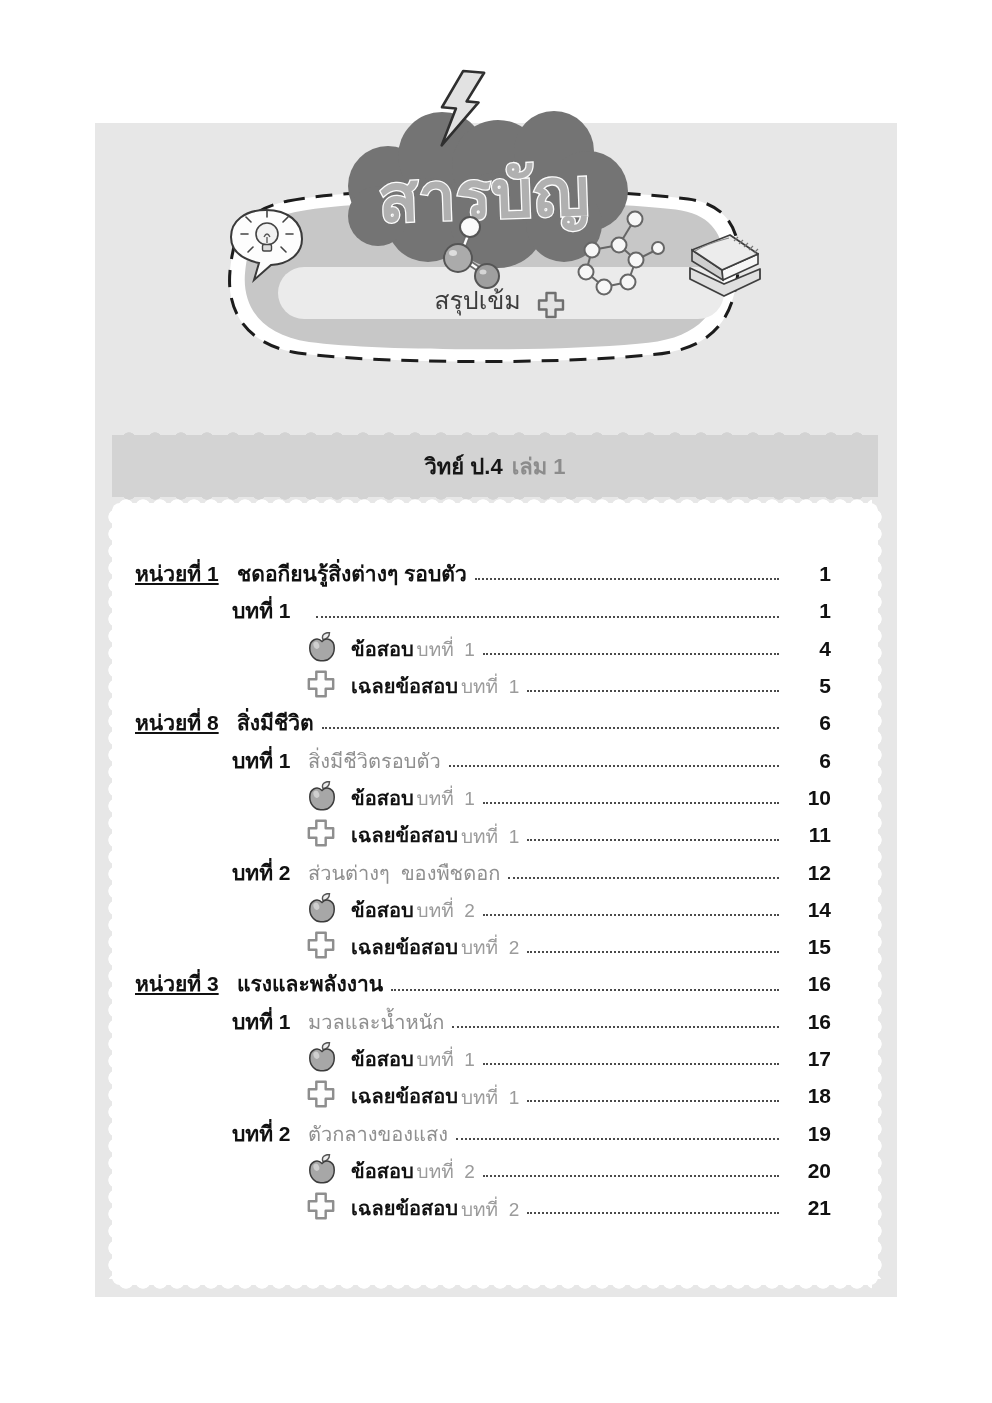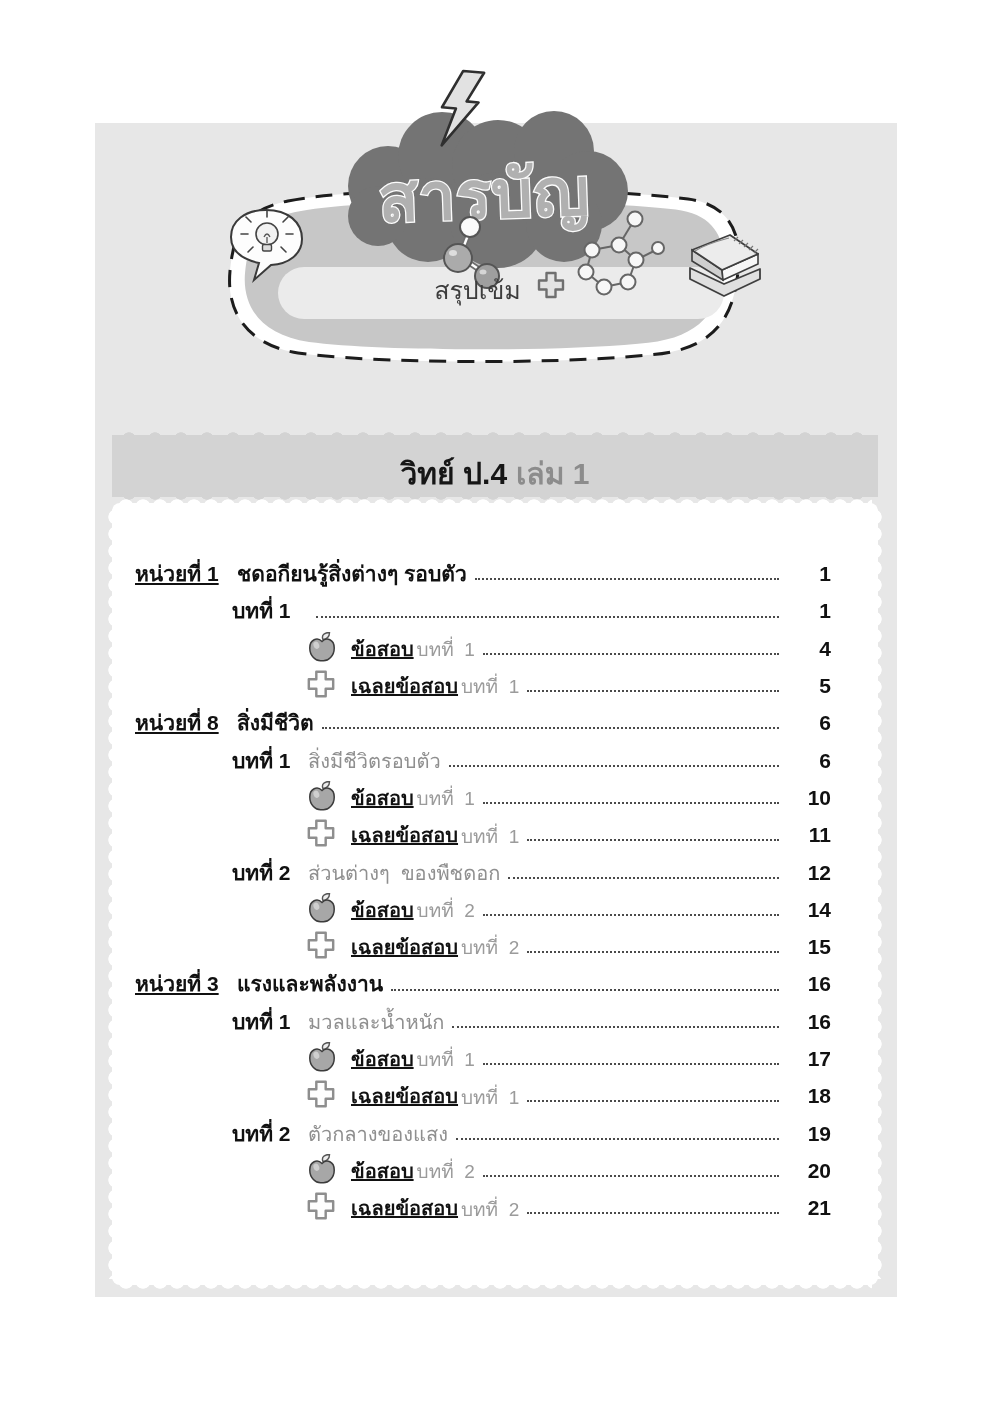--- a/index.html
+++ b/index.html
@@ -13,29 +13,29 @@
   
   .hero-blob-svg{left:338px;top:104px;width:292px;height:170px;overflow:visible;}
   .lightning-svg{left:430px;top:68px;width:64px;height:82px;overflow:visible;}
   .banner-svg{left:216px;top:181px;width:534px;height:194px;overflow:visible;}
   .bubble-svg{left:226px;top:206px;width:80px;height:90px;overflow:visible;}
   .mol1-svg{left:436px;top:212px;width:68px;height:86px;overflow:visible;}
   .mol2-svg{left:564px;top:194px;width:104px;height:104px;overflow:visible;}
   .books-svg{left:678px;top:216px;width:88px;height:92px;overflow:visible;}
   .tagline{
     left:282px;top:270px;width:436px;height:50px;
-    display:flex;align-items:flex-start;justify-content:center;gap:15px;
+    display:flex;align-items:flex-end;justify-content:center;gap:15px;
     font-size:25px;color:#3d3d3d;white-space:pre;
   }
   .tagline .plus-ic{width:30px;height:30px;flex:0 0 auto;}
   
   .band{
     left:112px;top:435px;width:766px;height:62px;background:#d3d3d3;
-    display:flex;align-items:flex-end;justify-content:center;gap:9px;
-    font-size:30px;font-weight:bold;
+    display:flex;align-items:center;justify-content:center;gap:9px;
+    font-size:22px;font-weight:bold;
   }
   .band .subject{color:#161616;}
   .band .volume{color:#8c8c8c;}
   .band .bump{position:absolute;left:4px;right:4px;height:8px;background-repeat:repeat-x;background-size:26px 8px;}
   .band .bump.t{top:-5px;background-image:radial-gradient(circle 7px at 13px 9px,#d3d3d3 6.4px,rgba(0,0,0,0) 7px);}
   .band .bump.b{bottom:-5px;background-image:radial-gradient(circle 7px at 13px -1px,#d3d3d3 6.4px,rgba(0,0,0,0) 7px);}
   
   .panel{left:112px;top:503px;width:766px;height:782px;background:#ffffff;border-radius:8px;}
   .sc{position:absolute;background-repeat:repeat;}
   .sc.t{left:6px;right:6px;top:-6px;height:9px;background-repeat:repeat-x;background-size:17px 9px;
@@ -51,21 +51,21 @@
   .row{height:37.3px;display:flex;align-items:flex-end;line-height:1.15;}
   .row .leader{flex:1 1 auto;border-bottom:2px dotted #4a4a4a;margin:0 4px 6px 8px;min-width:30px;}
   .row .rpage{min-width:48px;text-align:right;font-weight:bold;font-size:21px;color:#111;}
   .row.unit .rlabel{min-width:102px;font-weight:bold;font-size:21px;color:#111;text-decoration:underline;}
   .row.unit .rtitle{font-weight:bold;font-size:21px;color:#111;white-space:pre;}
   .row.chapter{padding-left:97px;}
   .row.chapter .rlabel{min-width:76px;font-weight:bold;font-size:21px;color:#111;}
   .row.chapter .rtitle{font-size:20px;color:#8f8f8f;white-space:pre;}
   .row.exam,.row.answer{padding-left:170px;}
   .row .icon{width:34px;height:32px;margin-right:12px;flex:0 0 auto;align-self:flex-end;position:relative;top:3px;}
-  .row .rbold{font-weight:bold;font-size:20px;color:#111;text-decoration:underline;}
+  .row .rbold{font-weight:bold;font-size:20px;color:#111;}
   .row .rsuffix{font-size:19px;color:#9b9b9b;margin-left:3px;white-space:pre;}
 </style>
 </head>
 <body>
 
 <div class="abs content-bg"></div>
 
 <svg class="abs banner-svg" viewBox="0 0 534 194">
   <path d="M72,20 C150,4 382,6 472,18 C517,24 528,58 521,98 C515,143 492,170 432,174 C332,184 152,182 82,172 C32,164 10,132 14,90 C18,47 32,28 72,20 Z" fill="#ffffff" stroke="#1c1c1c" stroke-width="3" stroke-dasharray="17 11"></path>
   <path d="M72,20 C150,4 382,6 472,18 C517,24 528,58 521,98 C515,143 492,170 432,174 C332,184 152,182 82,172 C32,164 10,132 14,90 C18,47 32,28 72,20 Z" transform="translate(16,13) scale(0.94,0.86)" fill="#c7c7c7"></path>

